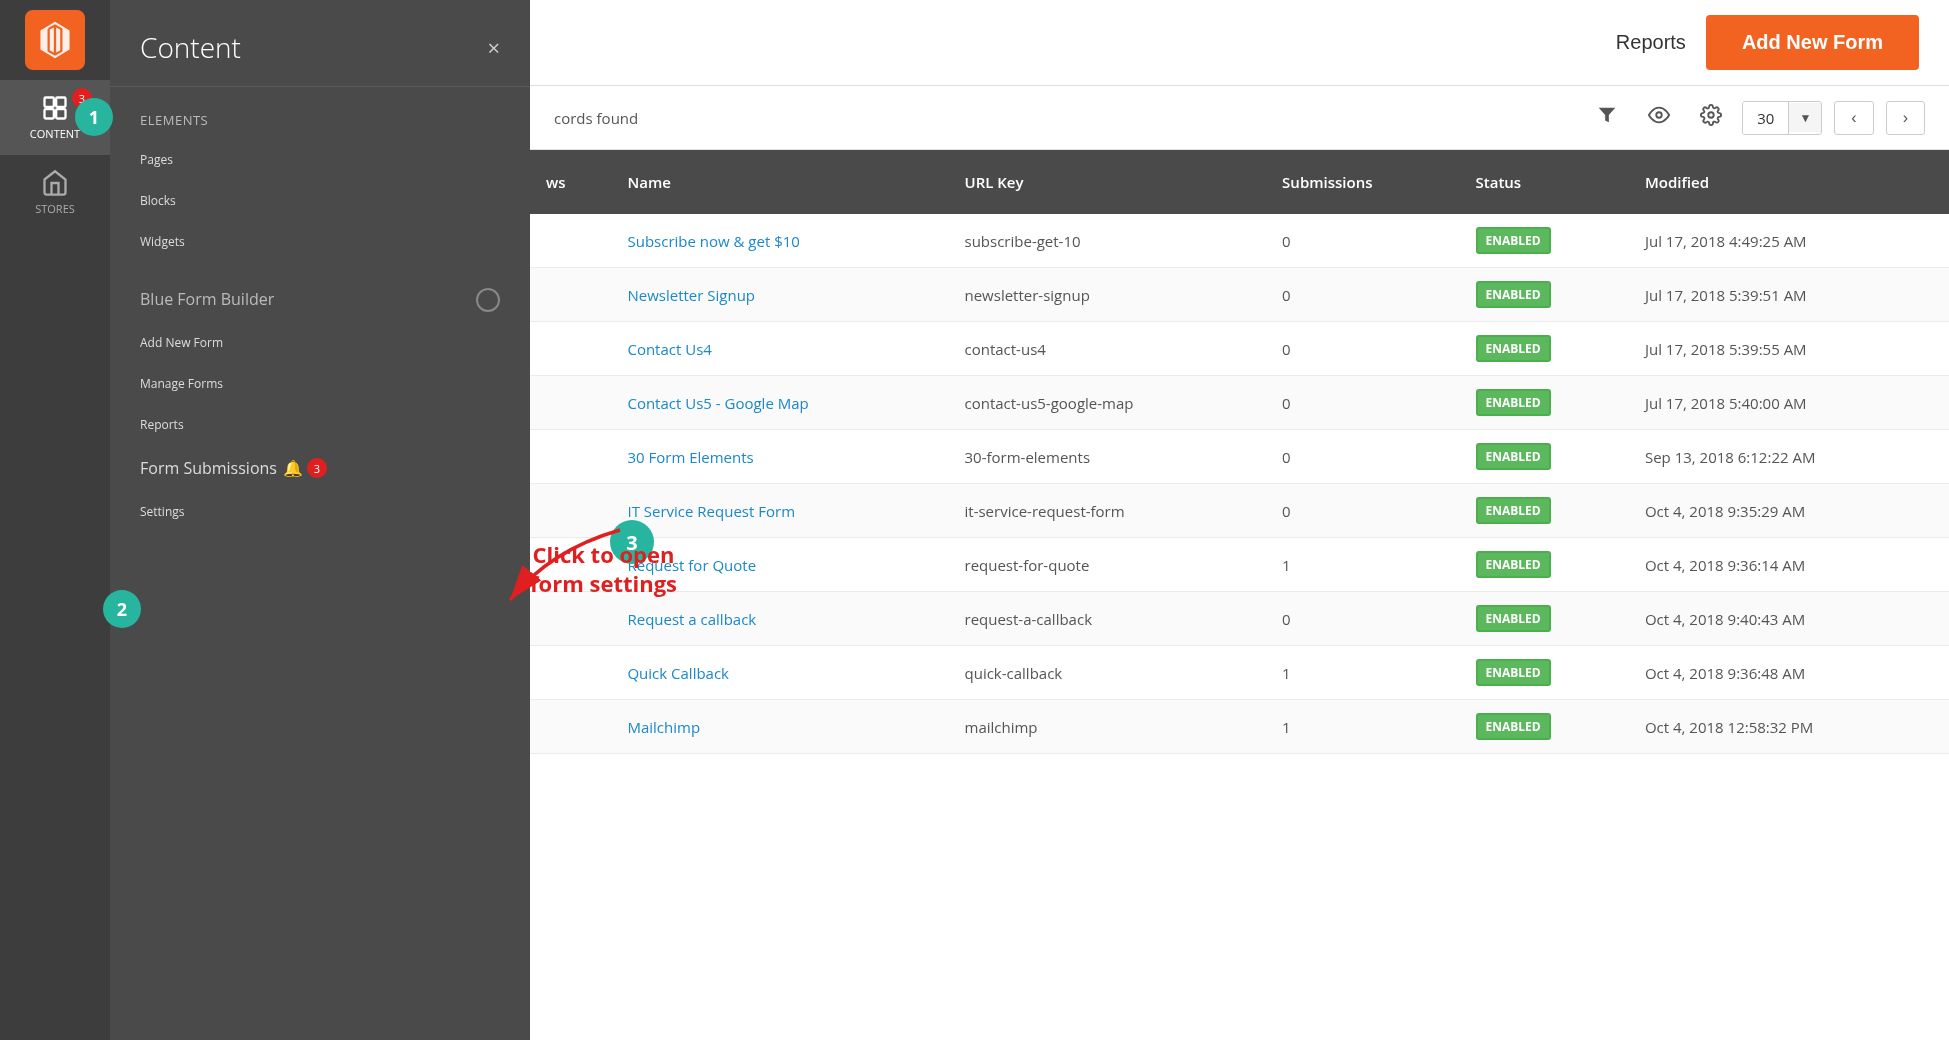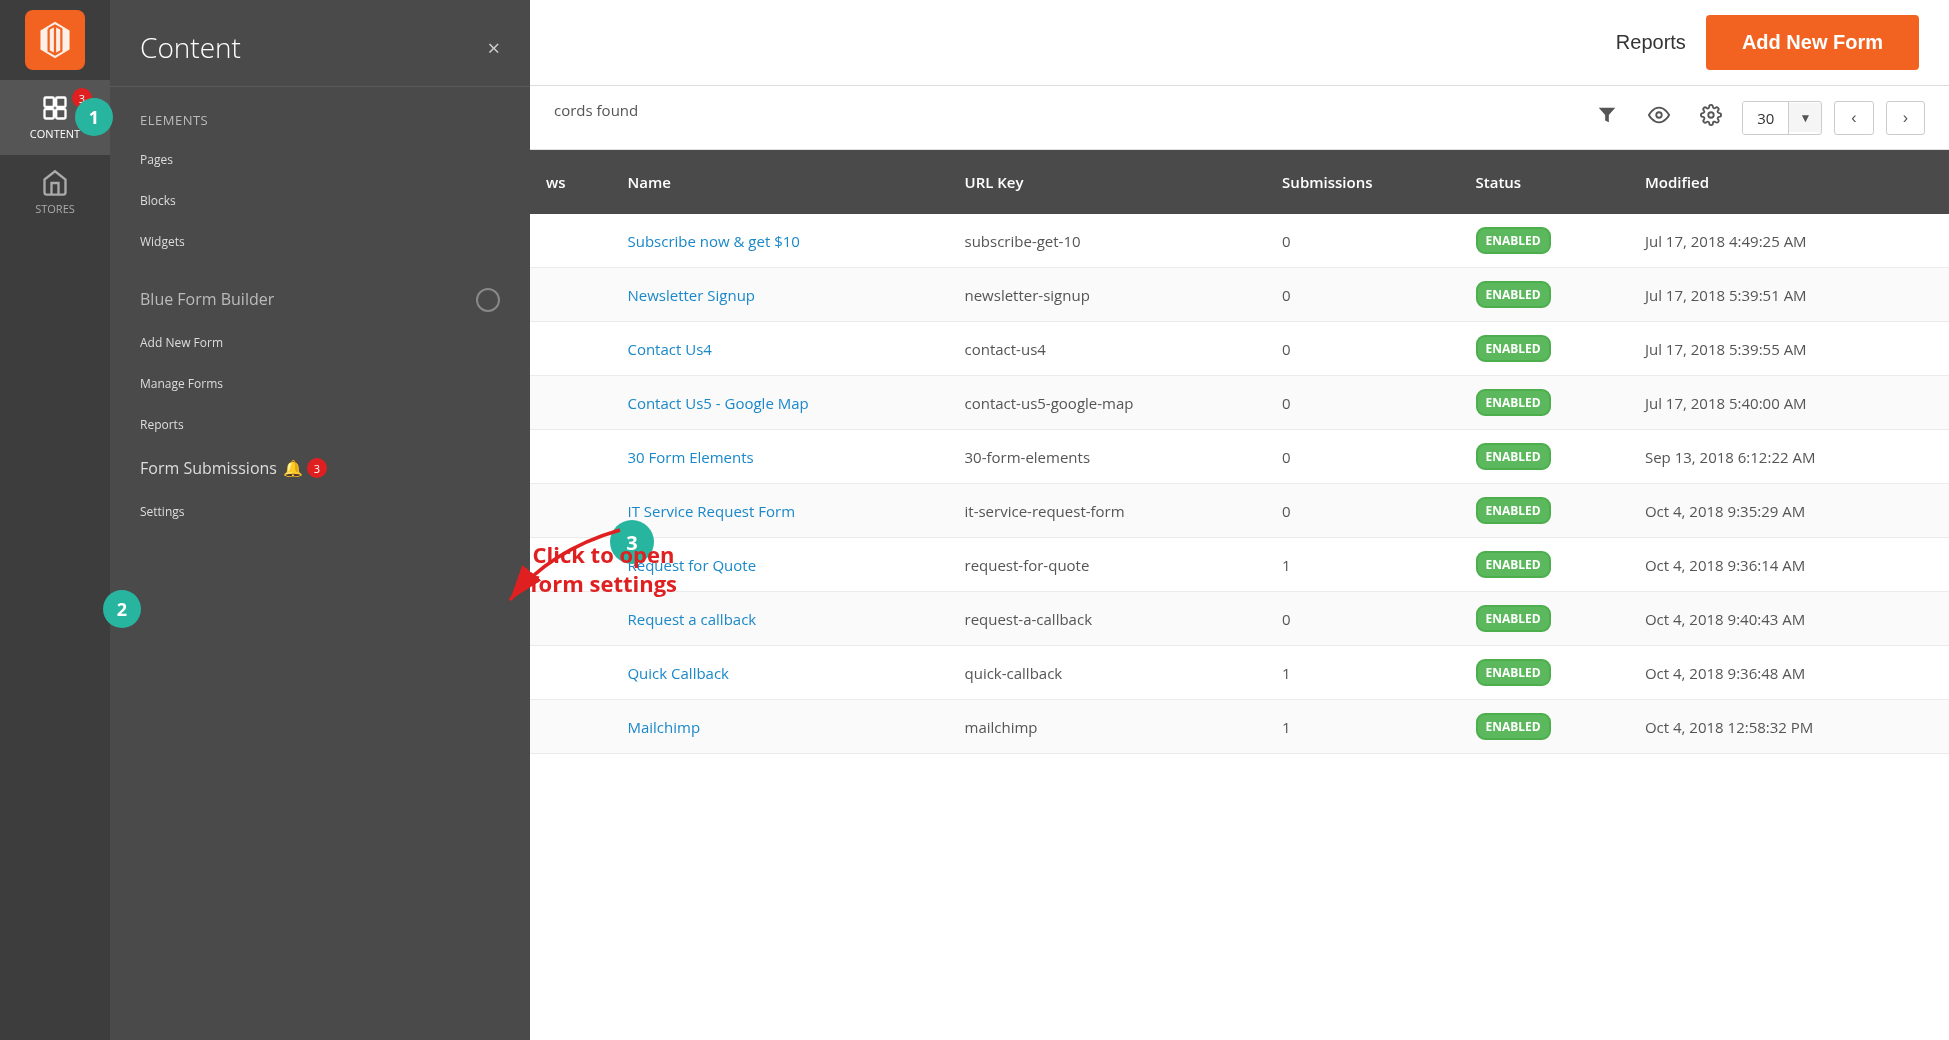--- a/index.html
+++ b/index.html
@@ -152,21 +152,21 @@
       font-size: 20px;
       font-weight: 600;
       cursor: pointer;
     }
 
     
     .records-bar {
       background: #fff;
       padding: 14px 24px;
       display: flex;
-      align-items: flex-start;
+      align-items: center;
       justify-content: space-between;
       border-bottom: 1px solid #e0e0e0;
     }
     .records-text { font-size: 15px; color: #555; }
     .records-controls { display: flex; align-items: center; gap: 12px; }
     .icon-btn {
       background: none;
       border: none;
       font-size: 20px;
       color: #555;
@@ -241,21 +241,21 @@
       cursor: pointer;
       text-decoration: none;
     }
     .enabled-badge {
       background: #5cb85c;
       color: #fff;
       border: 2px solid #4cae4c;
       padding: 3px 8px;
       font-size: 12px;
       font-weight: 700;
-      border-radius: 9px;
+      border-radius: 3px;
       display: inline-block;
     }
 
     
     .step1 {
       position: absolute;
       left: 75px;
       top: 98px;
       width: 38px;
       height: 38px;

